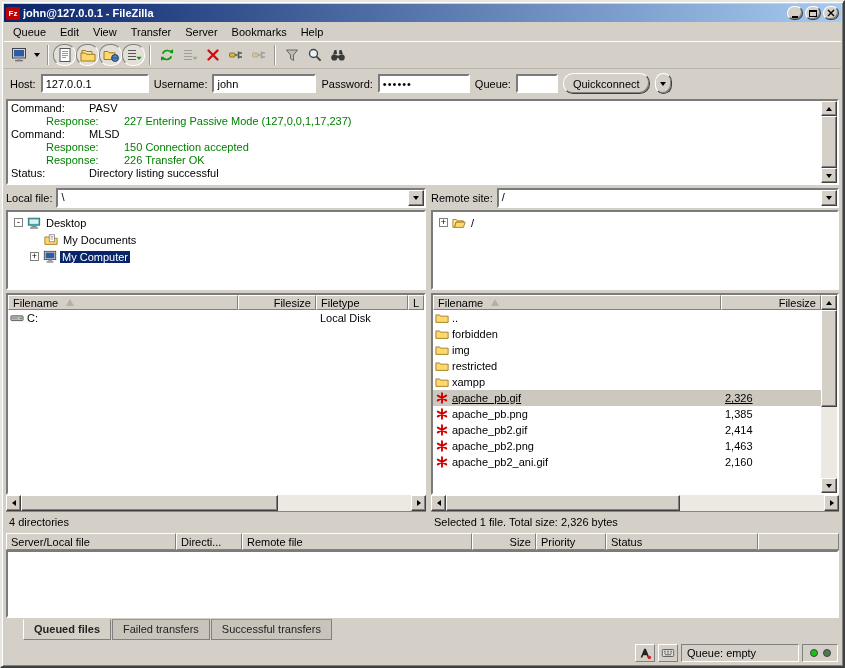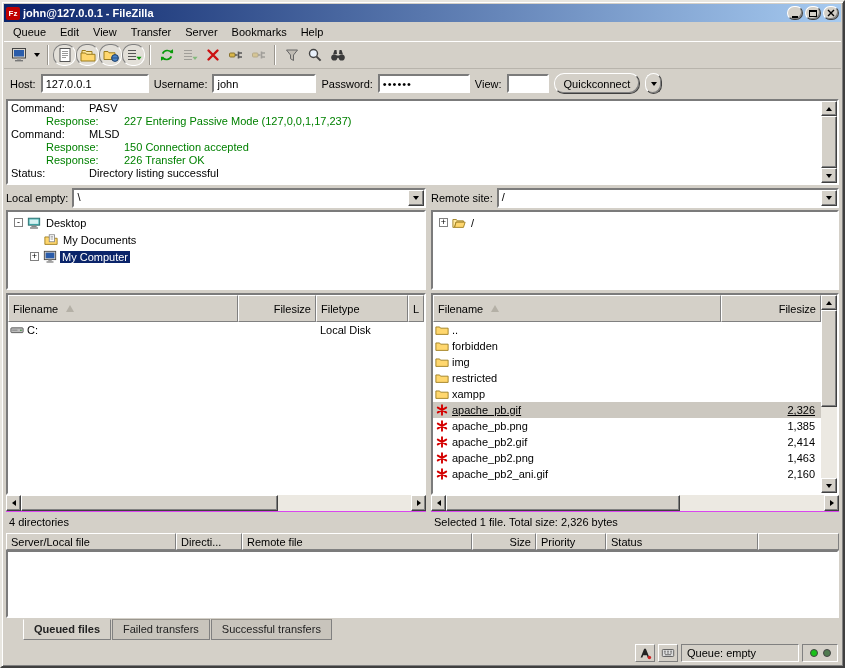--- a/index.html
+++ b/index.html
@@ -95,32 +95,32 @@
     border:2px solid; border-color:#7b7b7b #fff #fff #7b7b7b; overflow:hidden; padding-top:2px; }
   .trow{ height:17px; display:flex; align-items:center; white-space:nowrap; }
   .expander{ width:9px; height:9px; flex:none; background:#fff; border:1px solid #808080;
     font-size:9px; line-height:7px; text-align:center; margin-right:4px; color:#000; }
   .tlabel{ padding:0 2px; margin-left:3px; }
   .tlabel.sel{ background:#0a246a; color:#fff; }
 
   .listwrap{ flex:1; display:flex; min-height:0; background:#fff;
     border:2px solid; border-color:#7b7b7b #fff #fff #7b7b7b; }
   .listcol{ flex:1; display:flex; flex-direction:column; min-width:0; }
-  .lheader{ height:27px; flex:none; display:grid;text-align:right; }
+  .lheader{ height:15px; flex:none; display:grid;text-align:right; }
   .hcell{ background:#d4d0c8; border:1px solid; border-color:#fff #808080 #808080 #fff;
     padding:1px 4px; display:flex; align-items:center; overflow:hidden; white-space:nowrap; }
   .hcell.r{ justify-content:flex-end; }
   .sort-asc{ width:0;height:0;border-left:4px solid transparent;border-right:4px solid transparent;
     border-bottom:7px solid #b4b0a6; margin-left:8px; }
   .lbody{ flex:1; overflow:hidden; background:#fff; }
   .lrow{ height:16px; display:grid; align-items:center; white-space:nowrap; }
   .lrow.sel{ background:#ccc8c0;text-decoration:underline; }
   .namecell{ display:flex; align-items:center; gap:3px; padding-left:2px; overflow:hidden; }
   .cell{ padding:0 4px; overflow:hidden; }
-  .cell.r{ text-align:right; padding-right:6px; }
+  .cell.r{ text-align:left; padding-right:6px; }
   .grid-local{ grid-template-columns:230px 78px 92px minmax(0,1fr); }
   .grid-remote{ grid-template-columns:288px minmax(0,1fr); }
 
   .statusline{ height:20px; flex:none; display:flex; align-items:center; padding-left:3px;
     border-top:1px solid #d946ef; }
 
   
   .queuesec{ flex:1; display:flex; flex-direction:column; min-height:0; margin:2px 2px 0; }
   .qheader{ height:17px; flex:none; display:grid;
     grid-template-columns:170px 66px 230px 64px 70px 152px minmax(0,1fr); }
@@ -343,21 +343,21 @@
       </button>
   </div>
 
   <div class="quickbar">
     <label>Host:</label>
     <input class="qinput w-host" value="127.0.0.1" style="">
     <label>Username:</label>
     <input class="qinput w-user" value="john" style="">
     <label>Password:</label>
     <input class="qinput w-pass" value="••••••" style="">
-    <label>View:</label>
+    <label>Queue:</label>
     <input class="qinput w-port" value="" style="">
     <button class="btn3d">Quickconnect</button>
     <button class="btn3d arrow">
         <span class="tri-down"></span>
       </button>
   </div>
 
   <div class="logwrap">
     <div class="log">
       <div class="logline">
@@ -395,21 +395,21 @@
       <div class="sbtn">
           <span class="tri-down"></span>
         </div>
     </div>
   </div>
 
   <div class="panes">
 
     <div class="pane left">
       <div class="siterow">
-        <label>Local empty:</label>
+        <label>Local file:</label>
         <div class="combo">
           <span class="combo-value">\</span>
           <span class="combo-btn">
               <span class="tri-down"></span>
             </span>
         </div>
       </div>
 
       <div class="treebox">
         <div class="trow" style="padding-left:6px">

